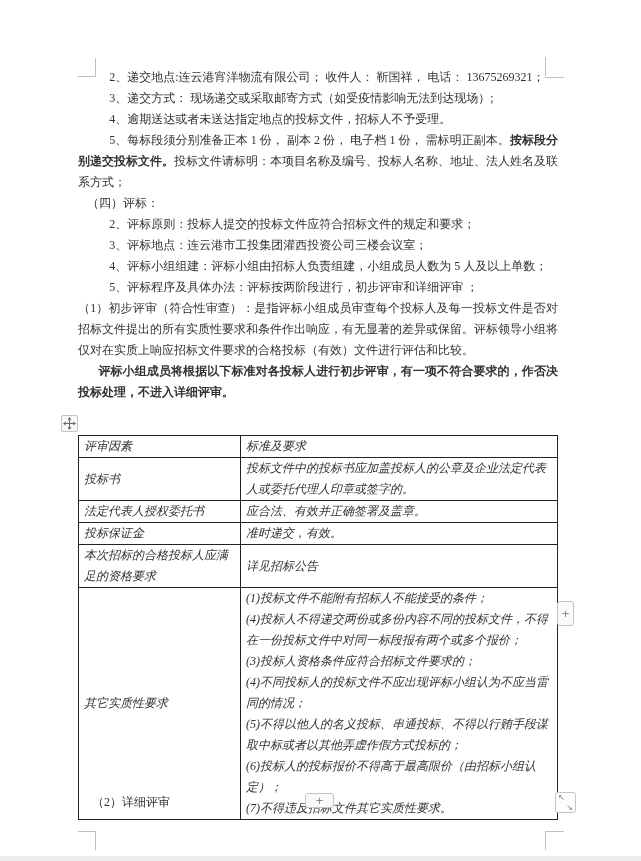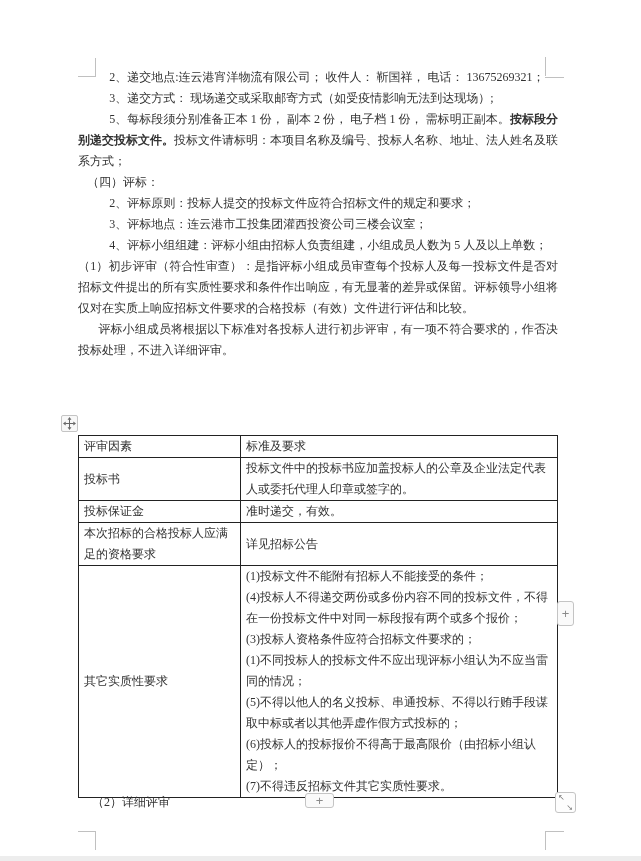--- a/index.html
+++ b/index.html
@@ -14,28 +14,28 @@
   .mark.h{height:1px;width:18px;}
   .mark.v{width:1px;height:19px;}
   
   #text-block{
     position:absolute;left:78px;top:67px;width:480px;
     font-size:12px;line-height:21px;text-align:justify;
   }
   .para{margin:0;}
   .para .b{font-weight:bold;}
   .ind-num{text-indent:2.6em;}
-  .ind-one{text-indent:1.7em;}
+  .ind-one{text-indent:1.7em;font-weight:bold;}
   .ind-sm{text-indent:0.75em;}
   .ind-0{text-indent:0;}
   
   #review-table{
     position:absolute;left:78px;top:435px;width:480px;
     border-collapse:collapse;table-layout:fixed;
-    font-size:12px;line-height:21px;color:#323232;
+    font-size:12px;line-height:21px;color:#323232;font-style:italic;
   }
   #review-table th,#review-table td{
     border:1px solid #222222;font-weight:normal;text-align:left;
     padding:0 4px 0 5px;vertical-align:middle;overflow:hidden;
   }
   #review-table .c1{width:152px;}
   #review-table thead tr{height:22px;}
   #review-table tbody tr:nth-child(1){height:43px;margin-left:20px;}
   #review-table tbody tr:nth-child(2){height:22px;}
   #review-table tbody tr:nth-child(3){height:22px;padding-left:31px;}
@@ -79,62 +79,70 @@
     <div class="mark v" style="left:95px;top:831px;"></div>
   </div>
   <div>
     <div class="mark h" style="left:545px;top:831px;width:19px;"></div>
     <div class="mark v" style="left:545px;top:831px;"></div>
   </div>
 
   <div id="text-block">
       <p class="para ind-num"><span>2、递交地点:连云港宵洋物流有限公司； 收件人： 靳国祥， 电话： 13675269321；</span></p>
       <p class="para ind-num"><span>3、递交方式： 现场递交或采取邮寄方式（如受疫情影响无法到达现场）;</span></p>
+      <p class="para ind-num"><span>4、逾期送达或者未送达指定地点的投标文件，招标人不予受理。</span></p>
       <p class="para ind-num"><span>5、每标段须分别准备正本 1 份， 副本 2 份， 电子档 1 份， 需标明正副本。</span><span class="b">按标段分别递交投标文件。</span><span>投标文件请标明：本项目名称及编号、投标人名称、地址、法人姓名及联系方式；</span></p>
       <p class="para ind-sm"><span>（四）评标：</span></p>
       <p class="para ind-num"><span>2、评标原则：投标人提交的投标文件应符合招标文件的规定和要求；</span></p>
       <p class="para ind-num"><span>3、评标地点：连云港市工投集团灌西投资公司三楼会议室；</span></p>
       <p class="para ind-num"><span>4、评标小组组建：评标小组由招标人负责组建，小组成员人数为 5 人及以上单数；</span></p>
+      <p class="para ind-num"><span>5、评标程序及具体办法：评标按两阶段进行，初步评审和详细评审 ；</span></p>
       <p class="para ind-0"><span>（1）初步评审（符合性审查）：是指评标小组成员审查每个投标人及每一投标文件是否对招标文件提出的所有实质性要求和条件作出响应，有无显著的差异或保留。评标领导小组将仅对在实质上响应招标文件要求的合格投标（有效）文件进行评估和比较。</span></p>
       <p class="para ind-one"><span>评标小组成员将根据以下标准对各投标人进行初步评审，有一项不符合要求的，作否决投标处理，不进入详细评审。</span></p>
     </div>
 
   <table id="review-table">
     <thead>
       <tr>
         <th class="c1">评审因素</th>
         <th>标准及要求</th>
       </tr>
     </thead>
     <tbody>
         <tr>
           <td class="c1">投标书</td>
           <td>
             <div>投标文件中的投标书应加盖投标人的公章及企业法定代表人或委托代理人印章或签字的。</div>
+          </td>
+        </tr>
+        <tr>
+          <td class="c1">法定代表人授权委托书</td>
+          <td>
+            <div>应合法、有效并正确签署及盖章。</div>
           </td>
         </tr>
         <tr>
           <td class="c1">投标保证金</td>
           <td>
             <div>准时递交，有效。</div>
           </td>
         </tr>
         <tr>
           <td class="c1">本次招标的合格投标人应满足的资格要求</td>
           <td>
             <div>详见招标公告</div>
           </td>
         </tr>
         <tr>
           <td class="c1">其它实质性要求</td>
           <td>
             <div>(1)投标文件不能附有招标人不能接受的条件；</div>
             <div>(4)投标人不得递交两份或多份内容不同的投标文件，不得在一份投标文件中对同一标段报有两个或多个报价；</div>
             <div>(3)投标人资格条件应符合招标文件要求的；</div>
-            <div>(1)不同投标人的投标文件不应出现评标小组认为不应当雷同的情况；</div>
+            <div>(4)不同投标人的投标文件不应出现评标小组认为不应当雷同的情况；</div>
             <div>(5)不得以他人的名义投标、串通投标、不得以行贿手段谋取中标或者以其他弄虚作假方式投标的；</div>
             <div>(6)投标人的投标报价不得高于最高限价（由招标小组认定）；</div>
             <div>(7)不得违反招标文件其它实质性要求。</div>
           </td>
         </tr>
       </tbody>
   </table>
 
   <div id="after-table">（2）详细评审</div>
 

